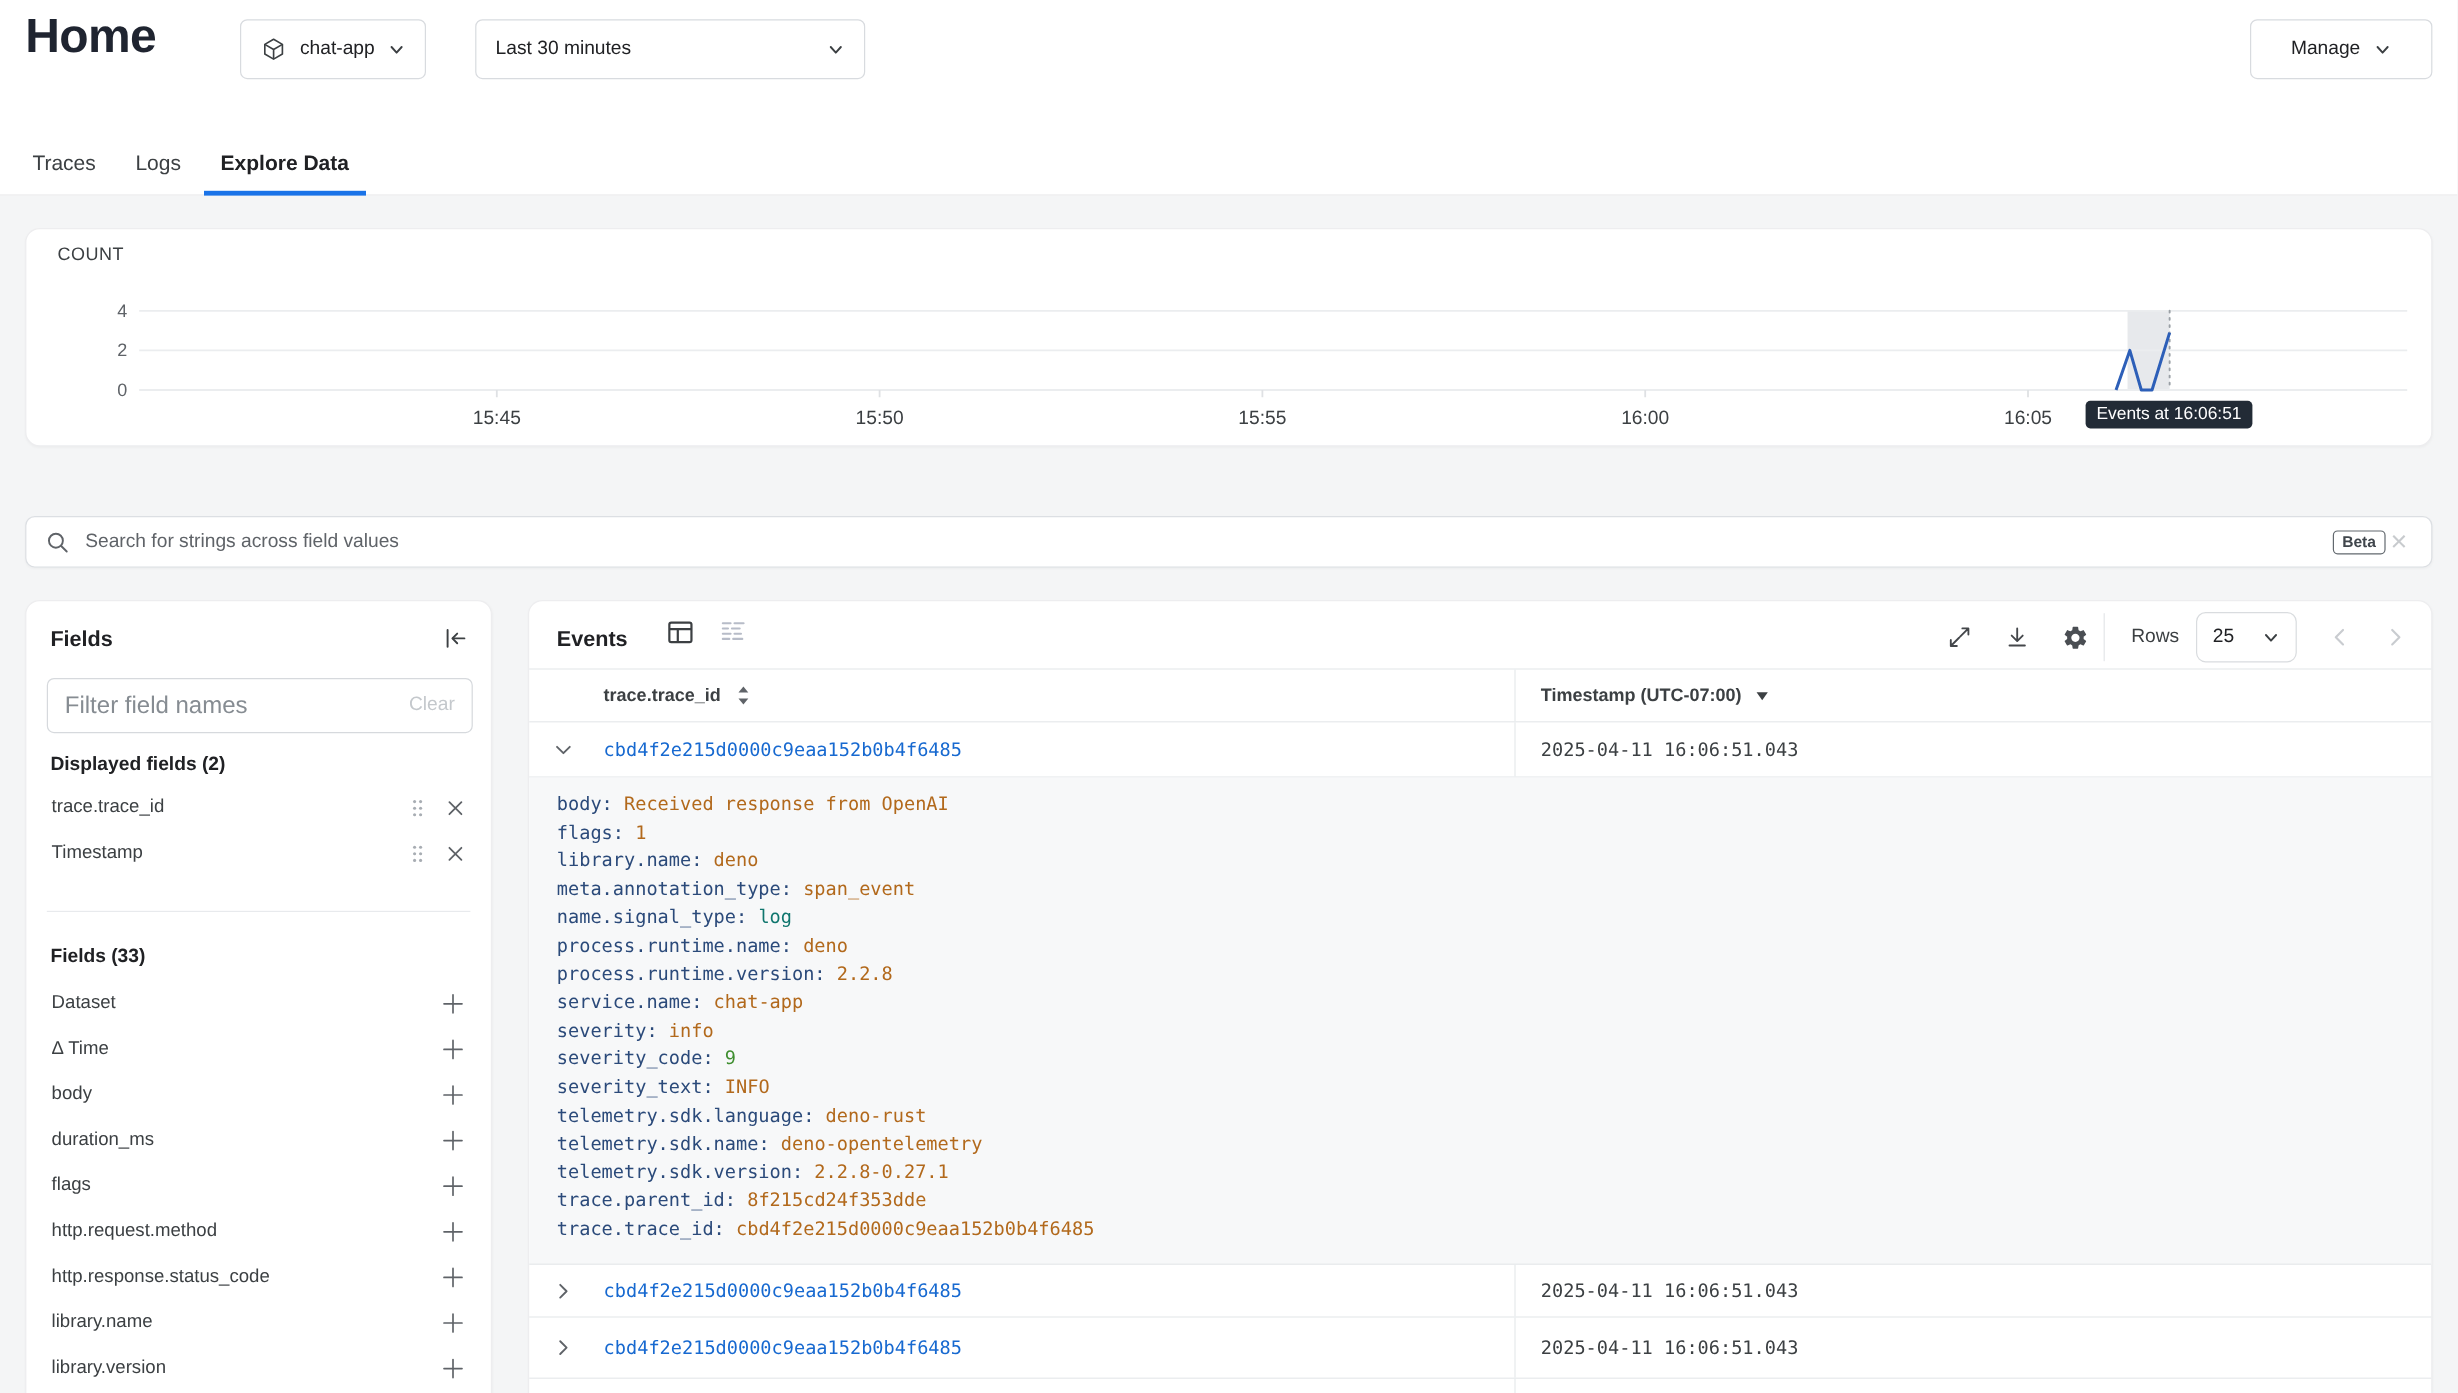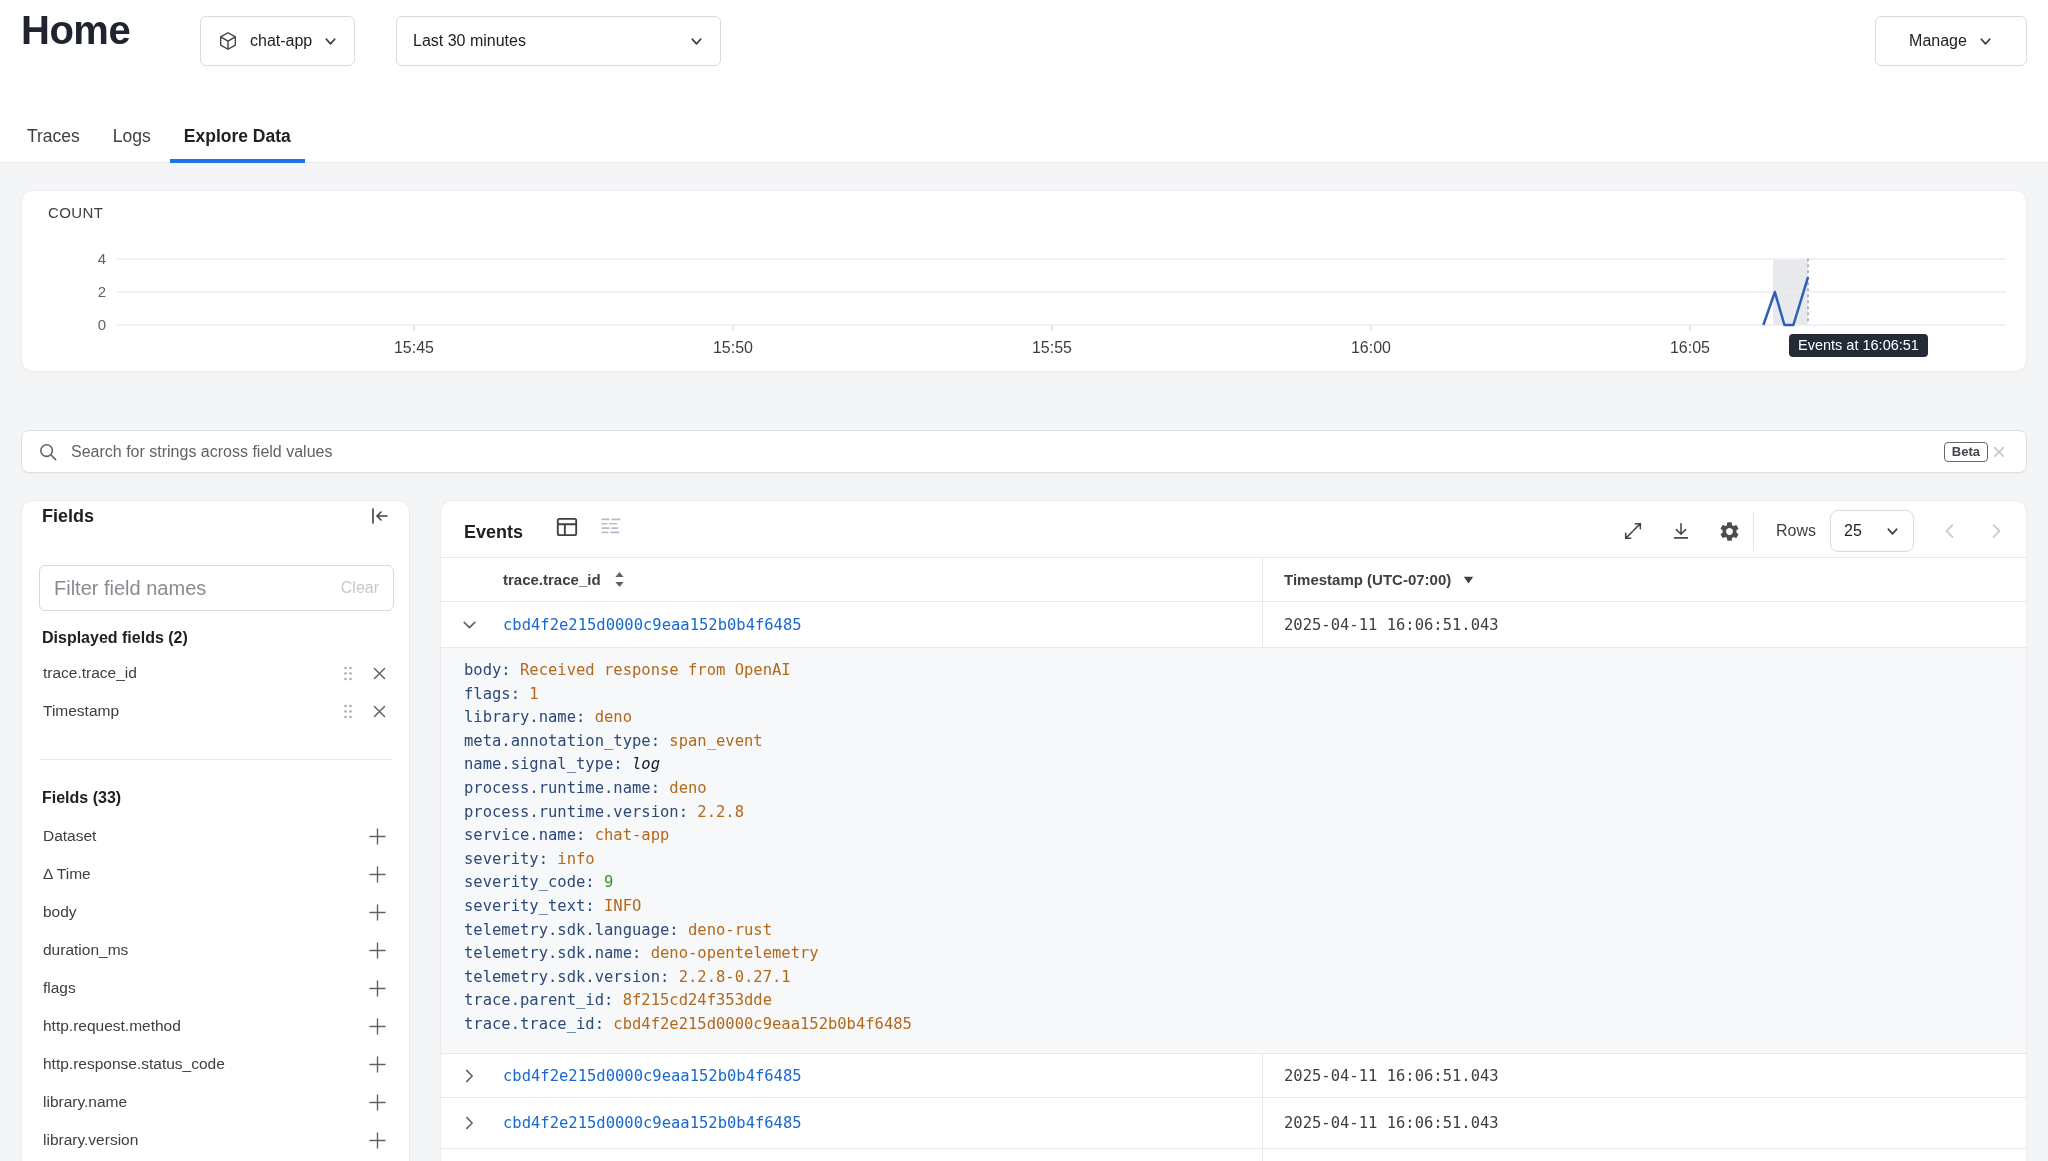--- a/index.html
+++ b/index.html
@@ -34,36 +34,36 @@
   
   .panel { position:absolute; background:#fff; border:1px solid #ededef;
     box-shadow:0 1px 2px rgba(20,30,40,.03); }
 
   
   .chart-panel { left:21px; top:190px; width:2006px; height:182px; border-radius:12px; }
   .chart-title { position:absolute; left:26px; top:13px; font-size:15px; color:#3c4043;
     letter-spacing:.4px; }
   #chart-svg { position:absolute; left:0; top:50px; }
   #chart-svg text { font-family:"Liberation Sans", sans-serif; }
-  .chart-tooltip { position:absolute; left:1767px; top:143px; background:#222b36;
+  .chart-tooltip { position:absolute; left:1716px; top:143px; background:#222b36;
     color:#fff; font-size:14.5px; padding:3px 9px 4px; border-radius:4px; white-space:nowrap; }
 
   
   .search-bar { left:21px; top:430px; width:2006px; height:43px; border-radius:8px;
     border:1px solid #dcdfe3; display:flex; align-items:center; padding:0 14px 0 16px; }
   .search-input { flex:1; border:none; outline:none; font-size:16px; color:#202124;
     margin-left:13px; font-family:"Liberation Sans", sans-serif; background:transparent; }
   .search-input::placeholder { color:#5f6368; opacity:1; }
   .beta-badge { border:1.5px solid #62686e; color:#40464c; font-size:13px; font-weight:700;
     border-radius:4px; padding:1px 7px 2px; margin-right:4px; }
   .search-close { color:#c8cbce; font-size:24px; line-height:1; cursor:pointer; margin-right:6px; }
 
   
   .fields-panel { left:21px; top:500px; width:389px; height:662px; border-radius:12px 12px 0 0; }
-  .fields-head { position:absolute; left:20px; right:18px; top:4px; display:flex;
+  .fields-head { position:absolute; left:20px; right:18px; top:20px; display:flex;
     align-items:center; justify-content:space-between; }
   .fields-title { font-size:18px; font-weight:700; }
   .filter-box { position:absolute; left:17px; top:64px; width:355px; height:46px;
     border:1px solid #d6d9dd; border-radius:6px; display:flex; align-items:center; padding:0 14px; }
   .filter-input { flex:1; border:none; outline:none; font-size:20px;
     font-family:Liberation Sans, sans-serif; background:transparent; color:#3b82f6; }
   .filter-input::placeholder { color:#868c92; opacity:1; }
   .clear-label { color:#c4c8cc; font-size:16px; }
   .subhead { font-size:16px; font-weight:700; color:#202124; }
   .displayed-head { position:absolute; left:20px; top:128px; }
@@ -377,21 +377,21 @@
     <span class="ts-cell">
         <span class="ts-val mono">2025-04-11 16:06:51.043</span>
       </span>
   </div>
 
   <div class="detail-block mono">
     <div class="kv-line"><span class="kv-key">body</span><span style="color: rgb(178, 105, 28);">Received response from OpenAI</span></div>
     <div class="kv-line"><span class="kv-key">flags</span><span style="color: rgb(178, 105, 28);">1</span></div>
     <div class="kv-line"><span class="kv-key">library.name</span><span style="color: rgb(178, 105, 28);">deno</span></div>
     <div class="kv-line"><span class="kv-key">meta.annotation_type</span><span style="color: rgb(178, 105, 28);">span_event</span></div>
-    <div class="kv-line"><span class="kv-key">name.signal_type</span><span style="color: #0f172a; font-style: italic;">log</span></div>
+    <div class="kv-line"><span class="kv-key">name.signal_type</span><span style="color: #0f766e;">log</span></div>
     <div class="kv-line"><span class="kv-key">process.runtime.name</span><span style="color: rgb(178, 105, 28);">deno</span></div>
     <div class="kv-line"><span class="kv-key">process.runtime.version</span><span style="color: rgb(178, 105, 28);">2.2.8</span></div>
     <div class="kv-line"><span class="kv-key">service.name</span><span style="color: rgb(178, 105, 28);">chat-app</span></div>
     <div class="kv-line"><span class="kv-key">severity</span><span style="color: rgb(178, 105, 28);">info</span></div>
     <div class="kv-line"><span class="kv-key">severity_code</span><span style="color: rgb(62, 142, 47);">9</span></div>
     <div class="kv-line"><span class="kv-key">severity_text</span><span style="color: rgb(178, 105, 28);">INFO</span></div>
     <div class="kv-line"><span class="kv-key">telemetry.sdk.language</span><span style="color: rgb(178, 105, 28);">deno-rust</span></div>
     <div class="kv-line"><span class="kv-key">telemetry.sdk.name</span><span style="color: rgb(178, 105, 28);">deno-opentelemetry</span></div>
     <div class="kv-line"><span class="kv-key">telemetry.sdk.version</span><span style="color: rgb(178, 105, 28);">2.2.8-0.27.1</span></div>
     <div class="kv-line"><span class="kv-key">trace.parent_id</span><span style="color: rgb(178, 105, 28);">8f215cd24f353dde</span></div>

